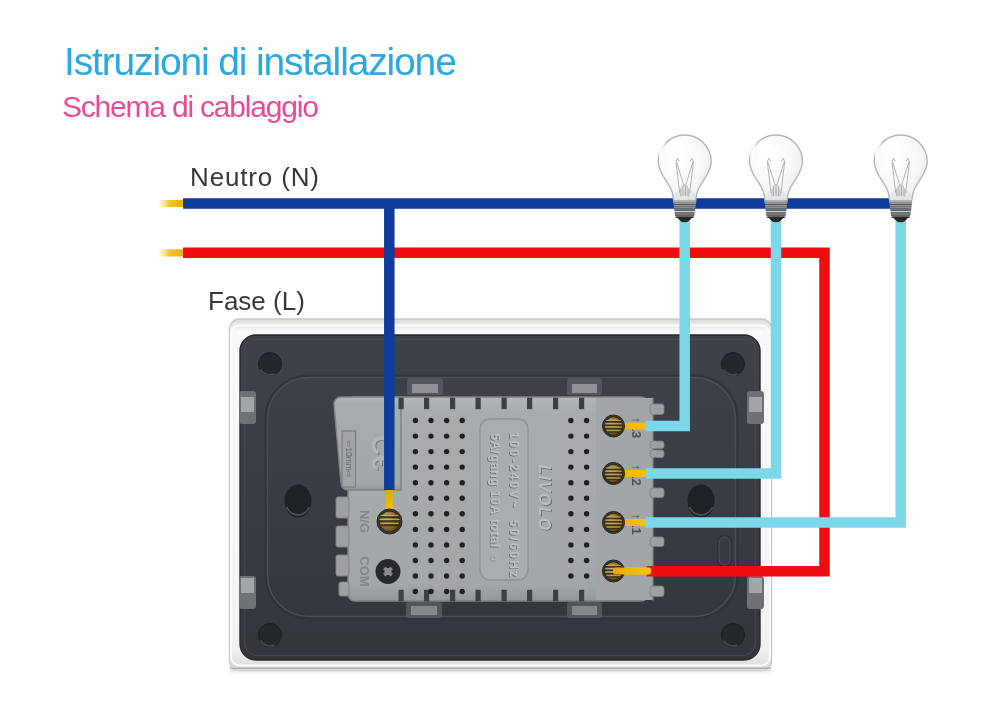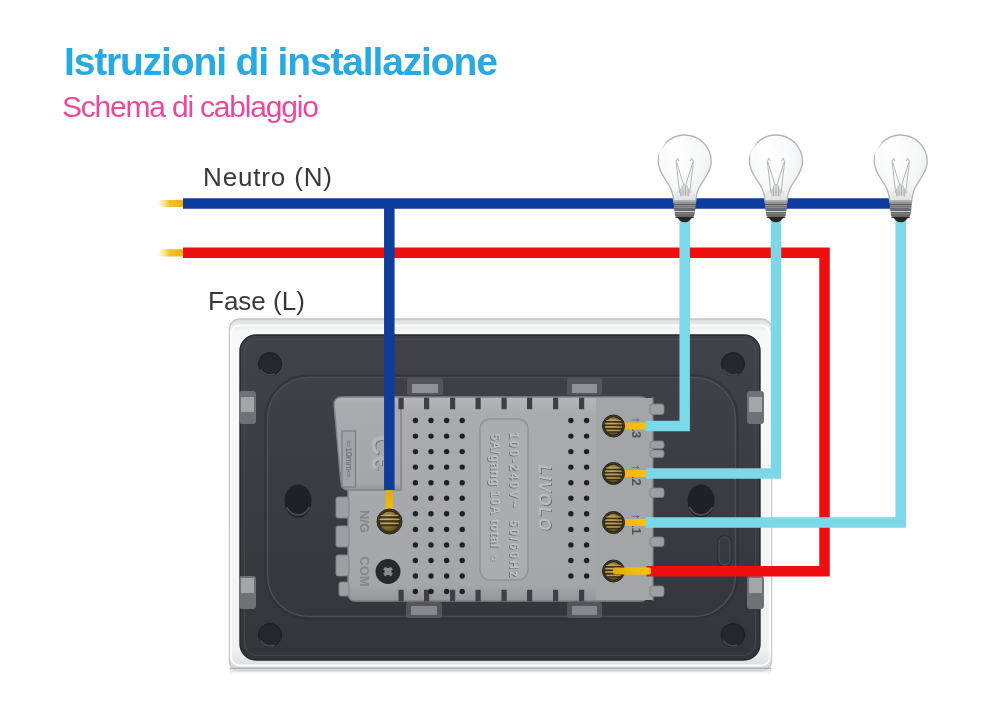--- a/index.html
+++ b/index.html
@@ -1,20 +1,20 @@
 <!DOCTYPE html>
 <html><head>
 <meta charset="utf-8">
 <style>
 html,body{margin:0;padding:0;background:#fff;}
 body{width:1000px;height:727px;position:relative;overflow:hidden;font-family:"Liberation Sans",sans-serif;}
 .t{position:absolute;line-height:1;white-space:nowrap;}
-#title{left:64px;top:42px;font-size:39px;font-weight:bold;color:#29a9e1;letter-spacing:-1.15px;}
+#title{left:64px;top:42px;font-size:39px;font-weight:normal;color:#29a9e1;letter-spacing:-1.15px;}
 #sub{left:62px;top:92px;font-size:30px;color:#ec4899;letter-spacing:-1.2px;}
-#neutro{left:190px;top:164px;font-size:26px;color:#38383a;letter-spacing:0.85px;margin-left:13px;}
+#neutro{left:190px;top:164px;font-size:26px;color:#38383a;letter-spacing:0.85px;}
 #fase{left:208px;top:273px;font-size:26px;color:#38383a;margin-top:15px;}
 </style>
 </head>
 <body>
 <div class="t" id="title">Istruzioni di installazione</div>
 <div class="t" id="sub">Schema di cablaggio</div>
 <div class="t" id="neutro">Neutro (N)</div>
 <div class="t" id="fase">Fase (L)</div>
 <svg id="d" width="1000" height="727" style="position:absolute;left:0;top:0">
 <defs>

